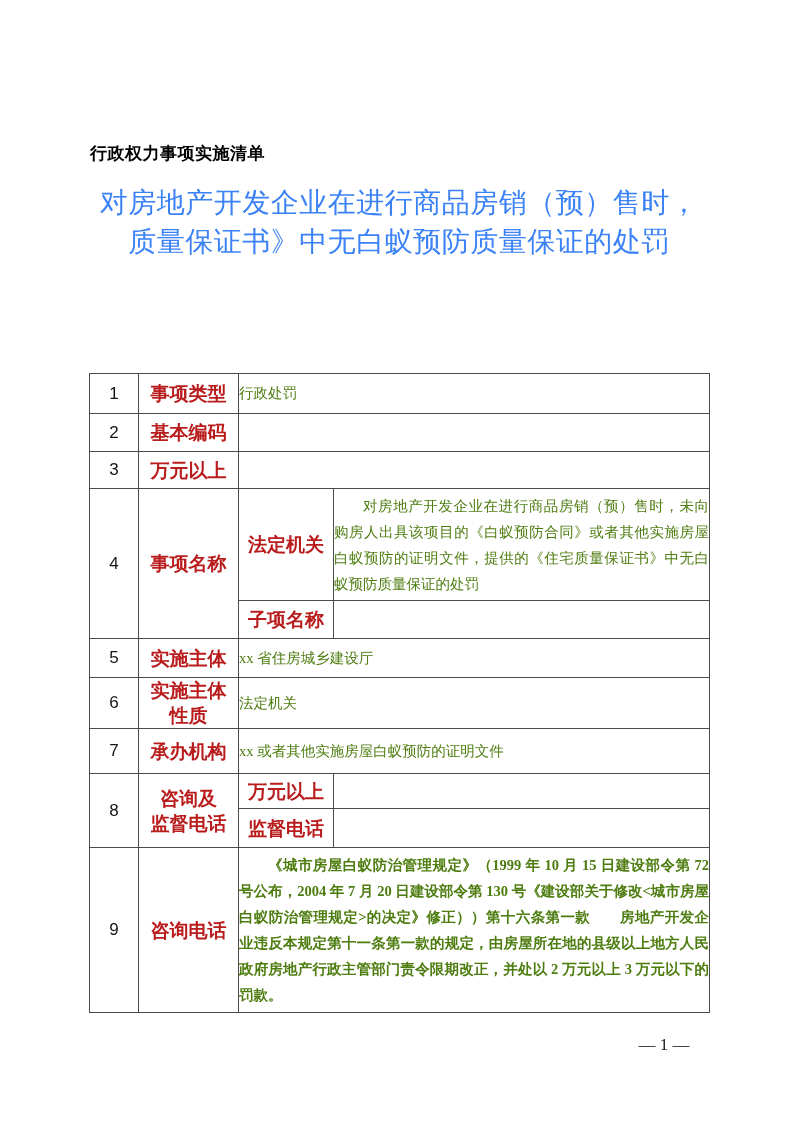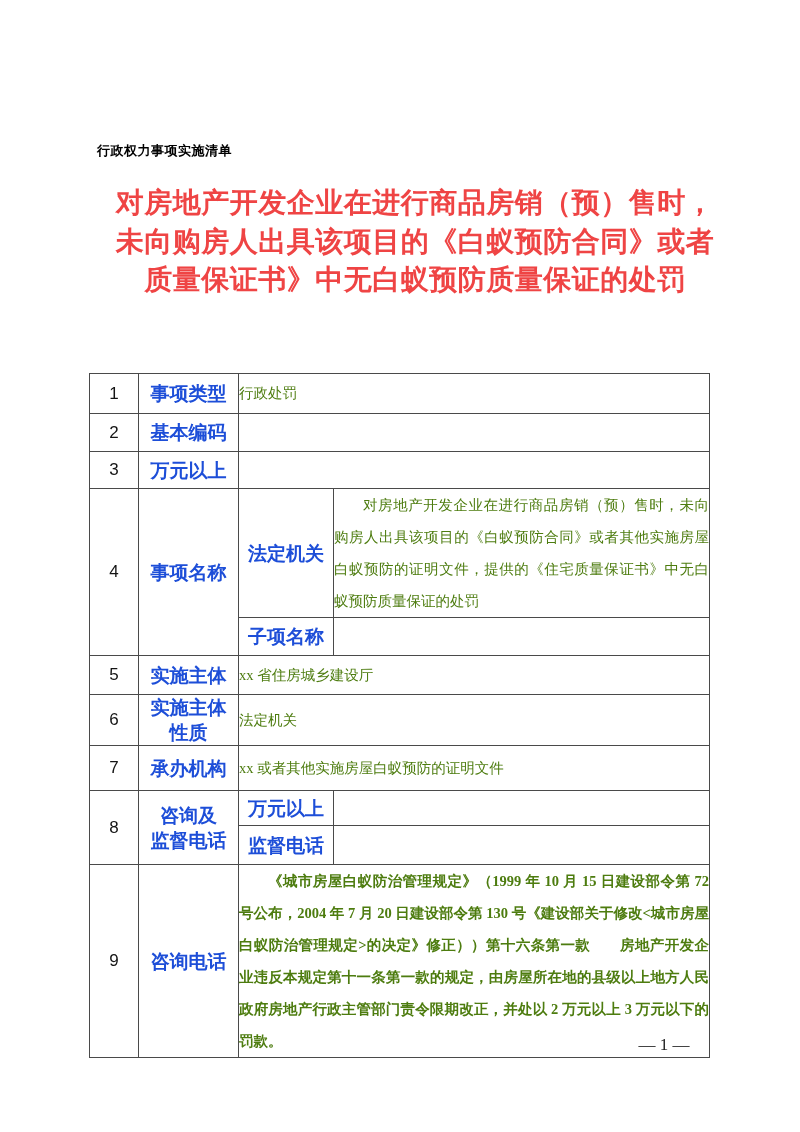--- a/index.html
+++ b/index.html
@@ -5,36 +5,36 @@
   html, body { margin: 0; padding: 0; }
   body {
     width: 800px; height: 1132px;
     background: #ffffff;
     position: relative;
     font-family: "Liberation Sans", sans-serif;
     color: #000;
   }
   .doc-header {
     position: absolute;
-    left: 97px; top: 142px;
-    font-size: 13px;
+    left: 90px; top: 142px;
+    font-size: 17px;
     font-weight: bold;
     letter-spacing: 0.5px;
     color: #000;
   }
   .doc-title {
     position: absolute;
-    left: 101px; top: 184px;
+    left: 85px; top: 184px;
     width: 628px;
     text-align: center;
     font-size: 28px;
-    font-weight: bold;
+    font-weight: normal;
     line-height: 38.5px;
     letter-spacing: 0.5px;
-    color: #ef4444;
+    color: #3b82f6;
     white-space: nowrap;
   }
   table.main-table {
     position: absolute;
     left: 89px; top: 373px;
     width: 620px;
     border-collapse: collapse;
     table-layout: fixed;
   }
   table.main-table td {
@@ -46,54 +46,53 @@
   td.num {
     text-align: center;
     font-size: 17px;
     color: #141414;
   }
   td.label, td.sublabel {
     text-align: center;
     font-size: 19px;
     font-weight: bold;
     line-height: 25px;
-    color: #1d4ed8;
+    color: #b91c1c;
   }
   td.val {
     font-family: "Liberation Serif", serif;
     font-size: 14.5px;
     color: #4d7c0f;
   }
   td.val-short { padding-left: 31px; }
   td.val-para {
     padding: 5px 9px 5px 8px;
     text-align: justify;
     text-indent: 29px;
-    line-height: 32px;
+    line-height: 26px;
     vertical-align: middle;
   }
   td.val-para-top { vertical-align: top; padding-top: 9px; font-weight: bold; }
   .page-number {
     position: absolute;
     left: 618px; top: 1035px;
     width: 92px;
     text-align: center;
     font-family: "Liberation Serif", serif;
     font-size: 17px;
     color: #222;
   }
 </style>
 </head>
 <body>
 
 <div class="doc-header">行政权力事项实施清单</div>
 
 <div class="doc-title">
   <div>对房地产开发企业在进行商品房销（预）售时，</div>
-  <div>未向购房人出具该项目的《白蚁预防合同》或者</div>
   <div>质量保证书》中无白蚁预防质量保证的处罚</div>
 </div>
 
 <table class="main-table">
   <colgroup>
     <col style="width:49px">
       <col style="width:100px">
       <col style="width:95px">
       <col style="width:376px">
   </colgroup>

